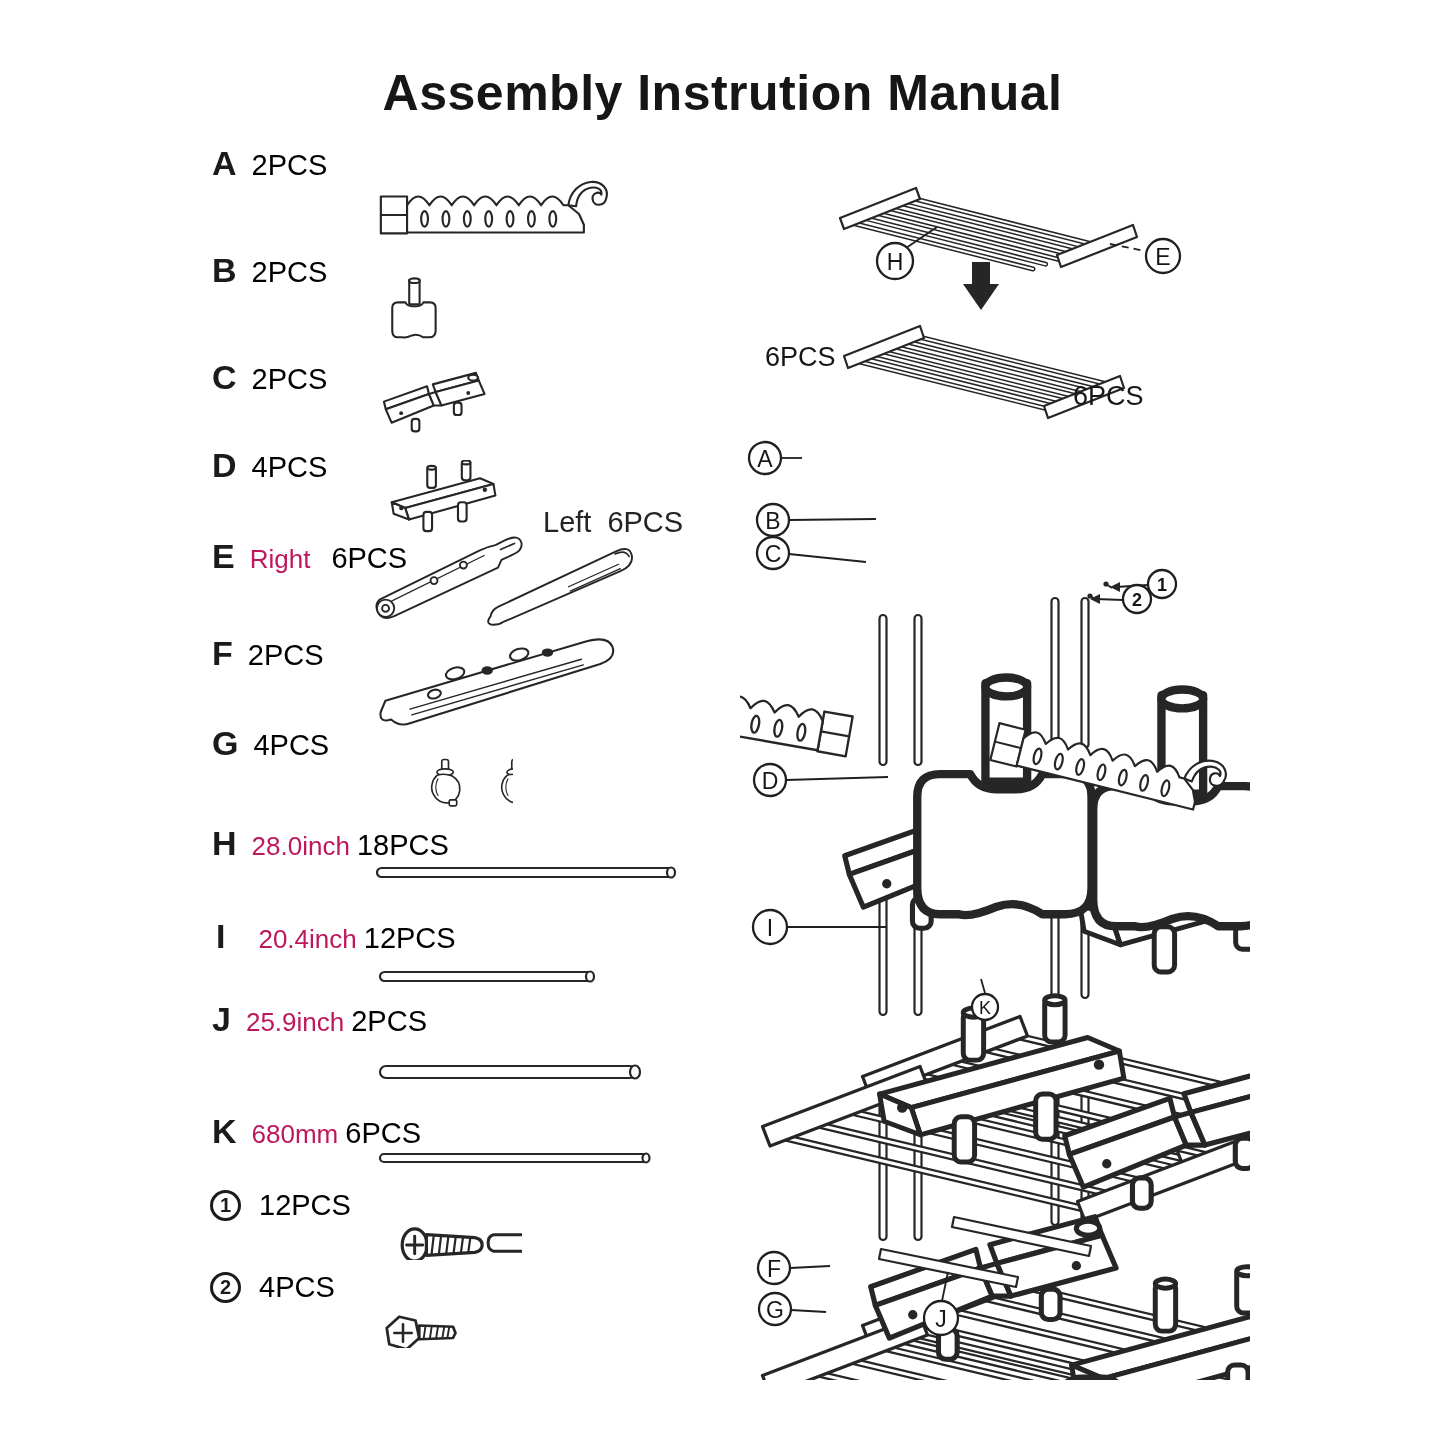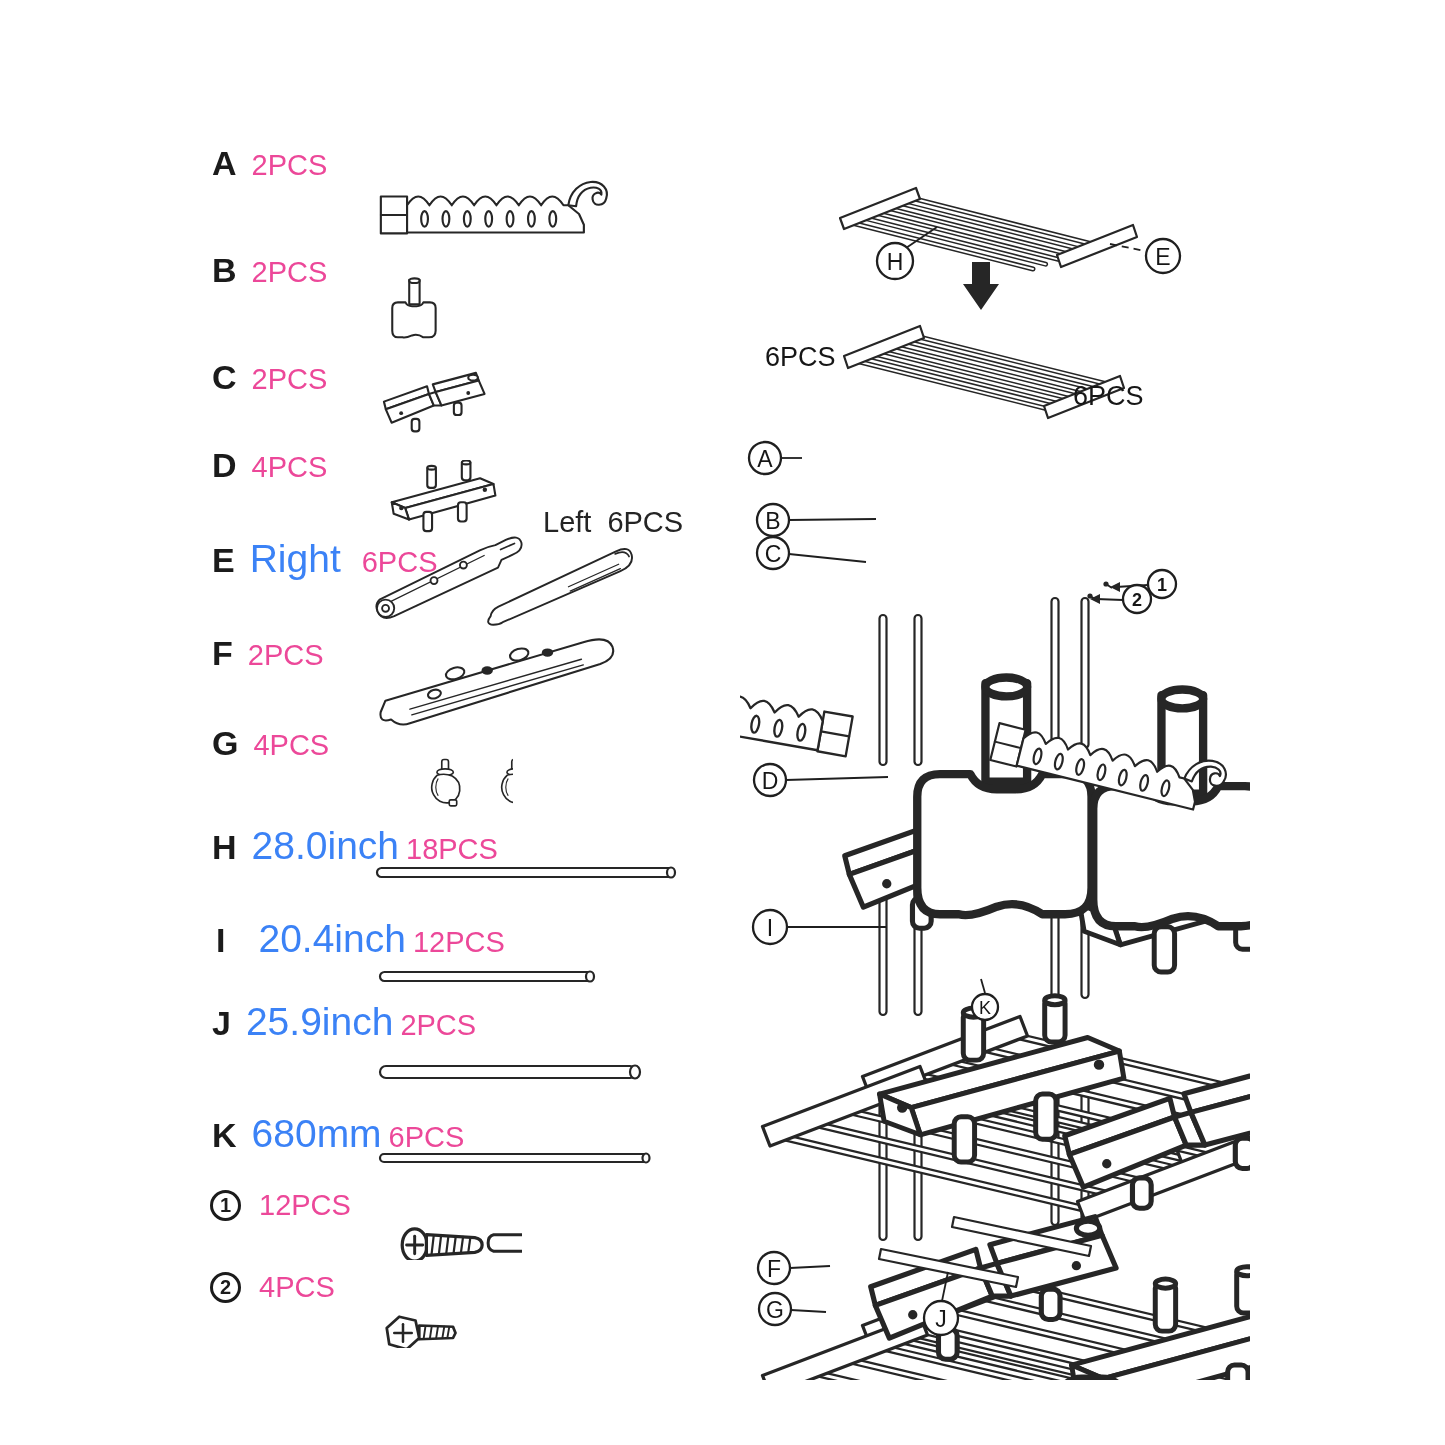--- a/index.html
+++ b/index.html
@@ -3,22 +3,22 @@
 <meta charset="utf-8">
 <style>
   html,body{margin:0;padding:0;background:#fff;}
   .page{position:relative;width:1445px;height:1445px;background:#fff;overflow:hidden;
         font-family:"Liberation Sans",sans-serif;color:#1b1b1b;}
   .title{position:absolute;left:0;right:0;top:64px;margin:0;text-align:center;
          font-size:50px;font-weight:bold;letter-spacing:.5px;color:#161616;}
   .prow{position:absolute;display:flex;align-items:baseline;gap:15px;white-space:nowrap;}
   .prow.circ{align-items:center;gap:18px;}
   .pletter{font-size:34px;font-weight:bold;color:#1b1b1b;line-height:1;}
-  .psize{font-size:39px;color:#3b82f6;line-height:1;}
-  .pqty{font-size:29px;color:#ec4899;line-height:1;}
+  .psize{font-size:26px;color:#be185d;line-height:1;}
+  .pqty{font-size:29px;color:#000000;line-height:1;}
   .psize+.pqty{margin-left:-8px;}
   .pcircle{box-sizing:border-box;width:31px;height:31px;border:3px solid #1b1b1b;border-radius:50%;
            display:inline-flex;align-items:center;justify-content:center;
            font-size:20px;font-weight:bold;color:#1b1b1b;}
   .left-label{position:absolute;display:flex;gap:16px;font-size:29px;color:#242424;}
   .part-img,.diagram-svg{position:absolute;}
   
   .s{fill:#fff;stroke:#262626;stroke-width:2.2;stroke-linejoin:round;stroke-linecap:round;}
   .sf{fill:#262626;stroke:none;}
   .sl{fill:none;stroke:#262626;stroke-width:2;stroke-linecap:round;}
@@ -31,20 +31,21 @@
   svg text{font-family:"Liberation Sans",sans-serif;}
   .cotxt{fill:#161616;font-size:23px;text-anchor:middle;dominant-baseline:central;}
   .cotxt-sm{fill:#161616;font-size:18px;font-weight:bold;text-anchor:middle;dominant-baseline:central;}
   .qtytxt{fill:#161616;font-size:27px;}
 </style>
 </head>
 <body>
 
 <div class="page">
 
+  <h1 class="title">Assembly Instrution Manual</h1>
 
   <svg width="0" height="0" style="position:absolute" aria-hidden="true">
     <defs>
       <symbol id="sym-hookrail" viewBox="0 0 240 70" overflow="visible">
         <rect class="s" x="3" y="17" width="27" height="38"></rect>
         <line class="sl" x1="3" y1="36" x2="30" y2="36"></line>
         <path class="s" d="M30,26 q6,-9 11.5,-9 q5.5,0 11.5,9 q6,-9 11.5,-9 q5.5,0 11.5,9 q6,-9 11.5,-9 q5.5,0 11.5,9 q6,-9 11.5,-9 q5.5,0 11.5,9 q6,-9 11.5,-9 q5.5,0 11.5,9 q6,-9 11.5,-9 q5.5,0 11.5,9 q6,-9 11.5,-9 q5.5,0 11.5,9 L196,26 L207,35 L212,46 L212,54 L30,54 Z"></path>
         <path class="s" d="M196,26 C198,12 208,3 219,2 C231,1 238,10 235,19 C233,27 222,28 221,20 C220,14 227,11 230,15 C231,9 225,7 219,8 C210,10 205,17 204,27 Z"></path>
         <ellipse class="s" cx="48" cy="40" rx="3.5" ry="8"></ellipse>
           <ellipse class="s" cx="70" cy="40" rx="3.5" ry="8"></ellipse>

